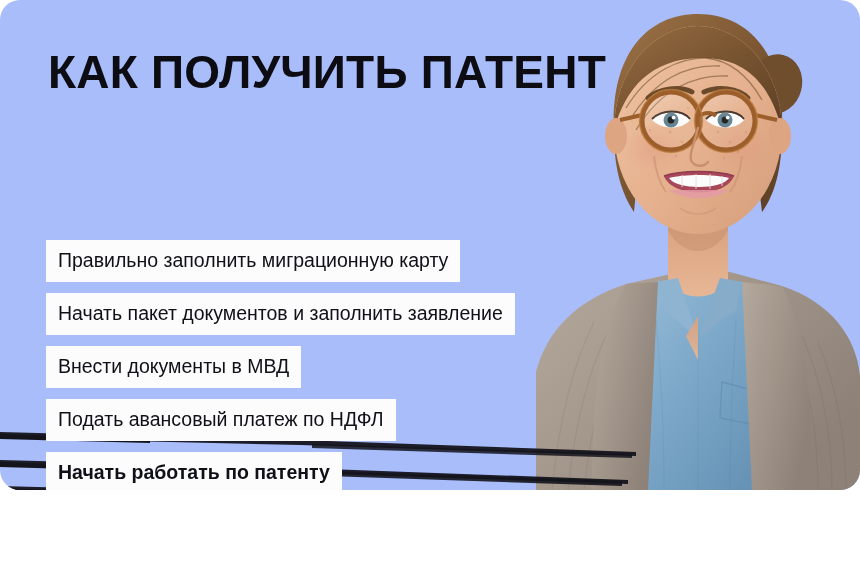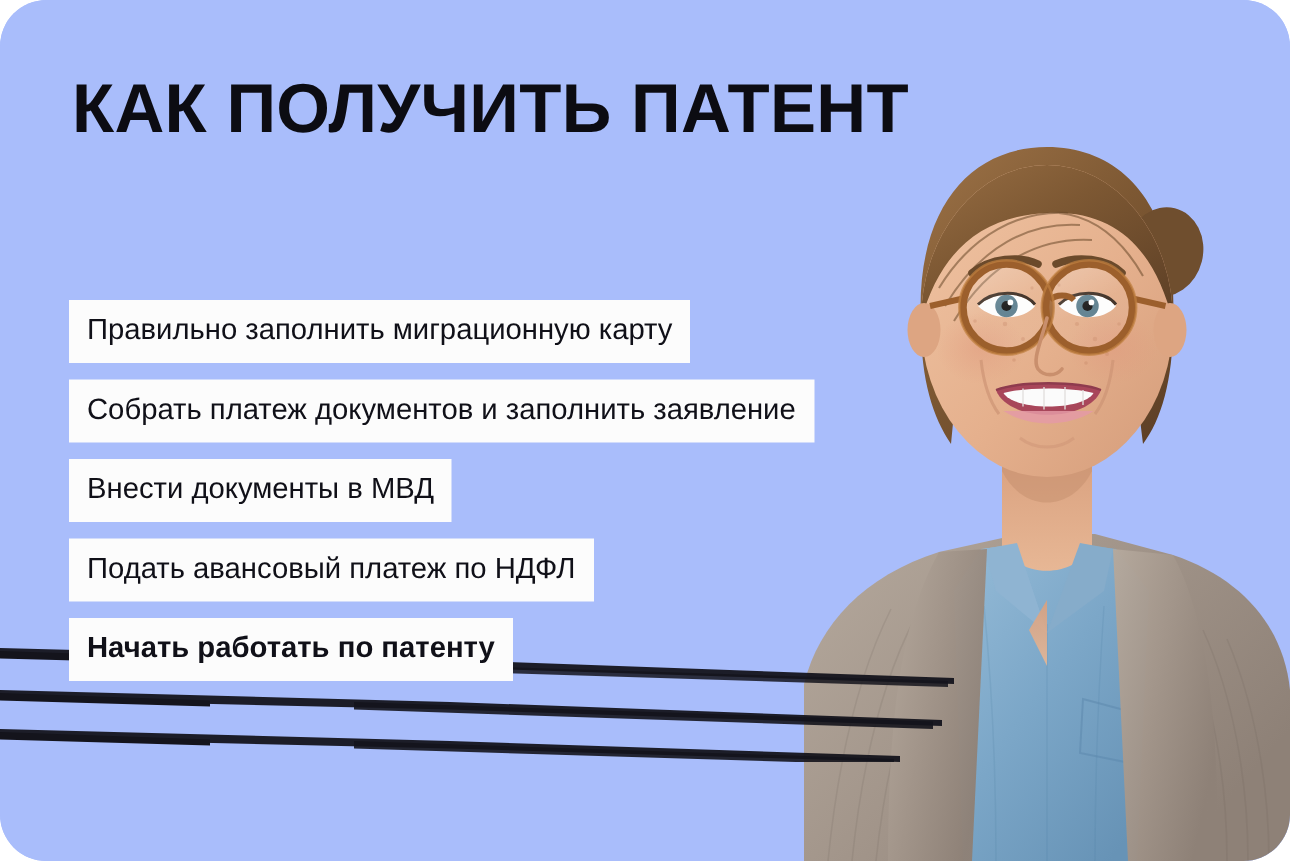--- a/index.html
+++ b/index.html
@@ -9,23 +9,23 @@
     background: #ffffff;
   }
   body {
     font-family: "Liberation Sans", "DejaVu Sans", sans-serif;
   }
 
   
   .poster {
     position: relative;
     width: 860px;
-    height: 574px;
+    height: 490px;
     overflow: hidden;
-    border-radius: 31px;
+    border-radius: 20px;
     background: #a9bdfb;
     box-sizing: border-box;
   }
 
   .bg-fill {
     position: absolute;
     inset: 0;
     background: #a9bdfb;
     border-radius: 28px;
   }
@@ -81,21 +81,21 @@
     line-height: 25px;
     font-weight: 400;
     padding: 8px 12px 9px 12px;
     box-sizing: border-box;
     display: block;
     width: max-content;
     max-width: 640px;
     margin: 0 0 11px 0;
   }
   .step:last-child { margin-bottom: 0; font-weight: bold; }
-  .step.two-line { max-width: 552px; }
+  .step.two-line { max-width: 552px; margin-top: 40px; }
   .step .sub { display: block; }
 </style>
 </head>
 <body>
 
 <div class="poster">
 
   <div class="bg-fill"></div>
 
   <svg class="portrait" viewBox="0 0 330 510" preserveAspectRatio="xMidYMax meet">
@@ -286,21 +286,21 @@
     <span class="ln">КАК ПОЛУЧИТЬ ПАТЕНТ</span>
   </h1>
 
   <div class="steps">
 
     <div class="step two-line">
       <span class="sub">Правильно заполнить миграционную карту</span>
     </div>
 
     <div class="step">
-      <span class="sub">Собрать платеж документов и заполнить заявление</span>
+      <span class="sub">Начать пакет документов и заполнить заявление</span>
     </div>
 
     <div class="step">
       <span class="sub">Внести документы в МВД</span>
     </div>
 
     <div class="step">
       <span class="sub">Подать авансовый платеж по НДФЛ</span>
     </div>
 

